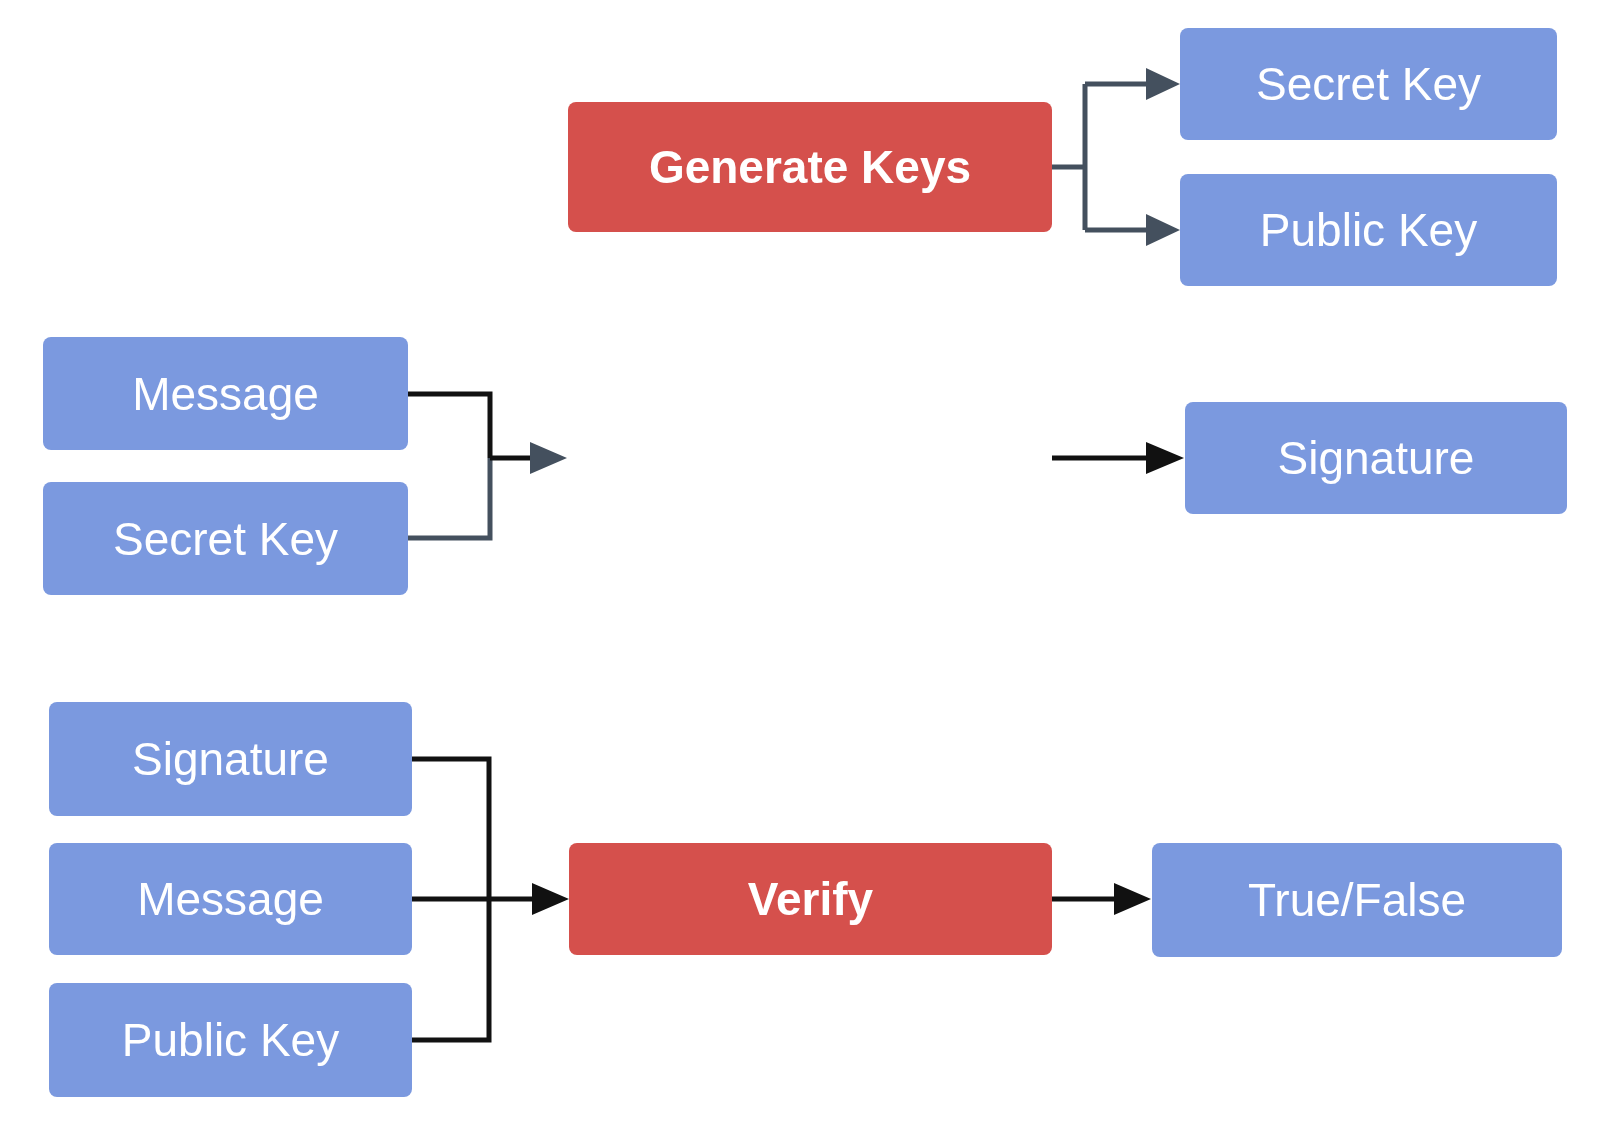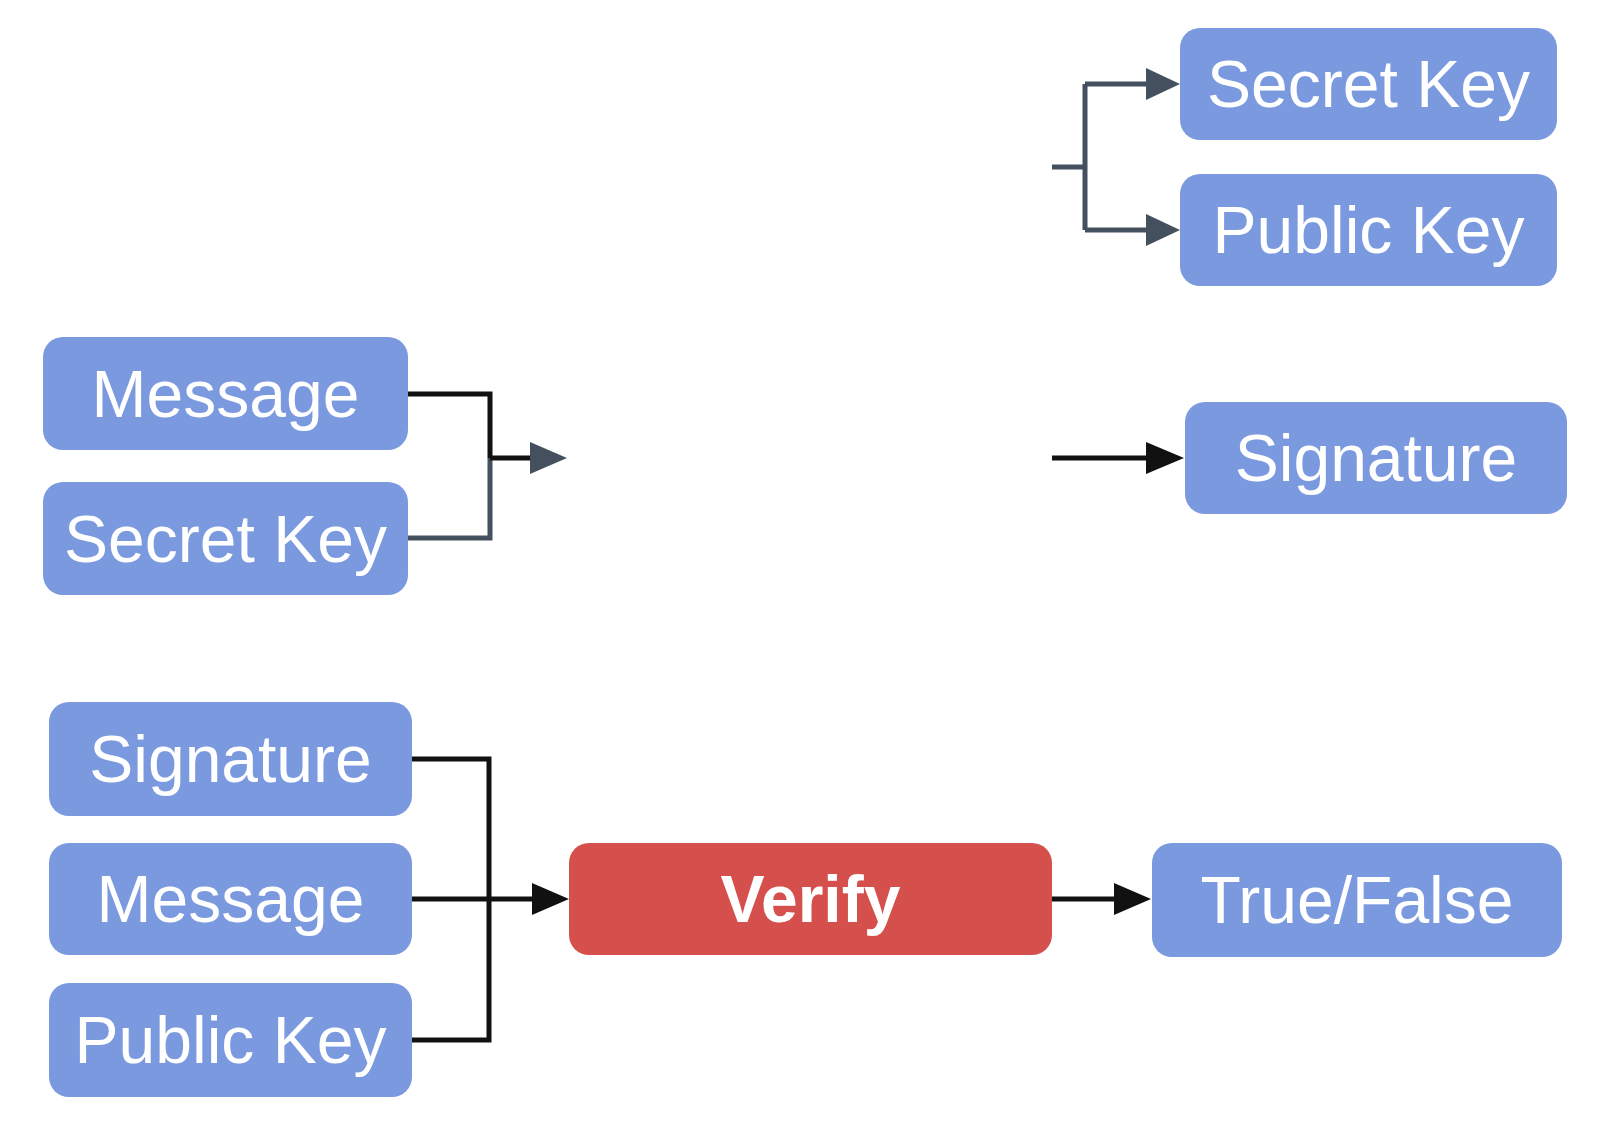--- a/index.html
+++ b/index.html
@@ -29,23 +29,23 @@
     top: 0;
     width: 1618px;
     height: 1132px;
     pointer-events: none;
   }
   .node {
     position: absolute;
     display: flex;
     align-items: center;
     justify-content: center;
-    border-radius: 20px;
+    border-radius: 8px;
     color: var(--text);
-    font-size: 66px;
+    font-size: 46px;
     text-align: right;
     white-space: nowrap;
     box-sizing: border-box;
   }
   .node.process {
     background: var(--process);
     font-weight: bold;
   }
   .node.data {
     background: var(--data);
@@ -87,20 +87,21 @@
       <path class="edge-black" d="M412,899 H534"></path>
       <polygon class="head-black" points="532,883 569,899 532,915"></polygon>
     </g>
 
     <g>
       <path class="edge-black" d="M1052,899 H1116"></path>
       <polygon class="head-black" points="1114,883 1151,899 1114,915"></polygon>
     </g>
   </svg>
 
+  <div class="node process" style="left:568px; top:102px; width:484px; height:130px;">Generate Keys</div>
   <div class="node data" style="left:1180px; top:28px; width:377px; height:112px;">Secret Key</div>
   <div class="node data" style="left:1180px; top:174px; width:377px; height:112px;">Public Key</div>
 
   <div class="node data" style="left:43px; top:337px; width:365px; height:113px;">Message</div>
   <div class="node data" style="left:43px; top:482px; width:365px; height:113px;">Secret Key</div>
   <div class="node data" style="left:1185px; top:402px; width:382px; height:112px;">Signature</div>
 
   <div class="node data" style="left:49px; top:702px; width:363px; height:114px;">Signature</div>
   <div class="node data" style="left:49px; top:843px; width:363px; height:112px;">Message</div>
   <div class="node data" style="left:49px; top:983px; width:363px; height:114px;">Public Key</div>

